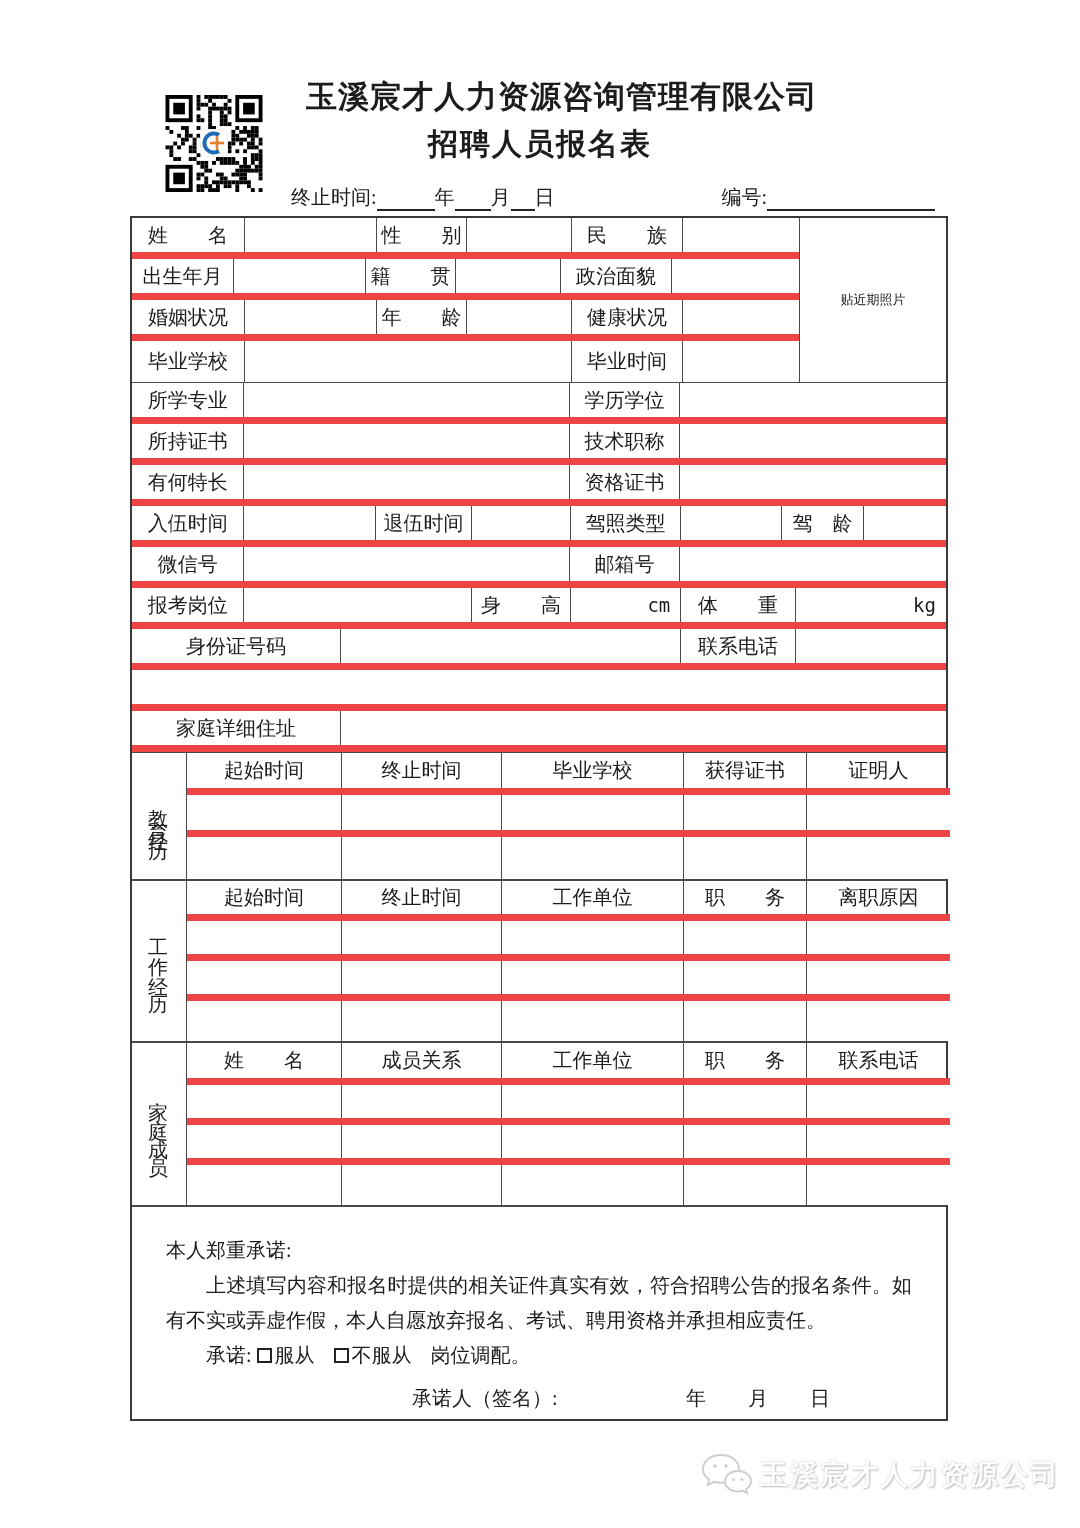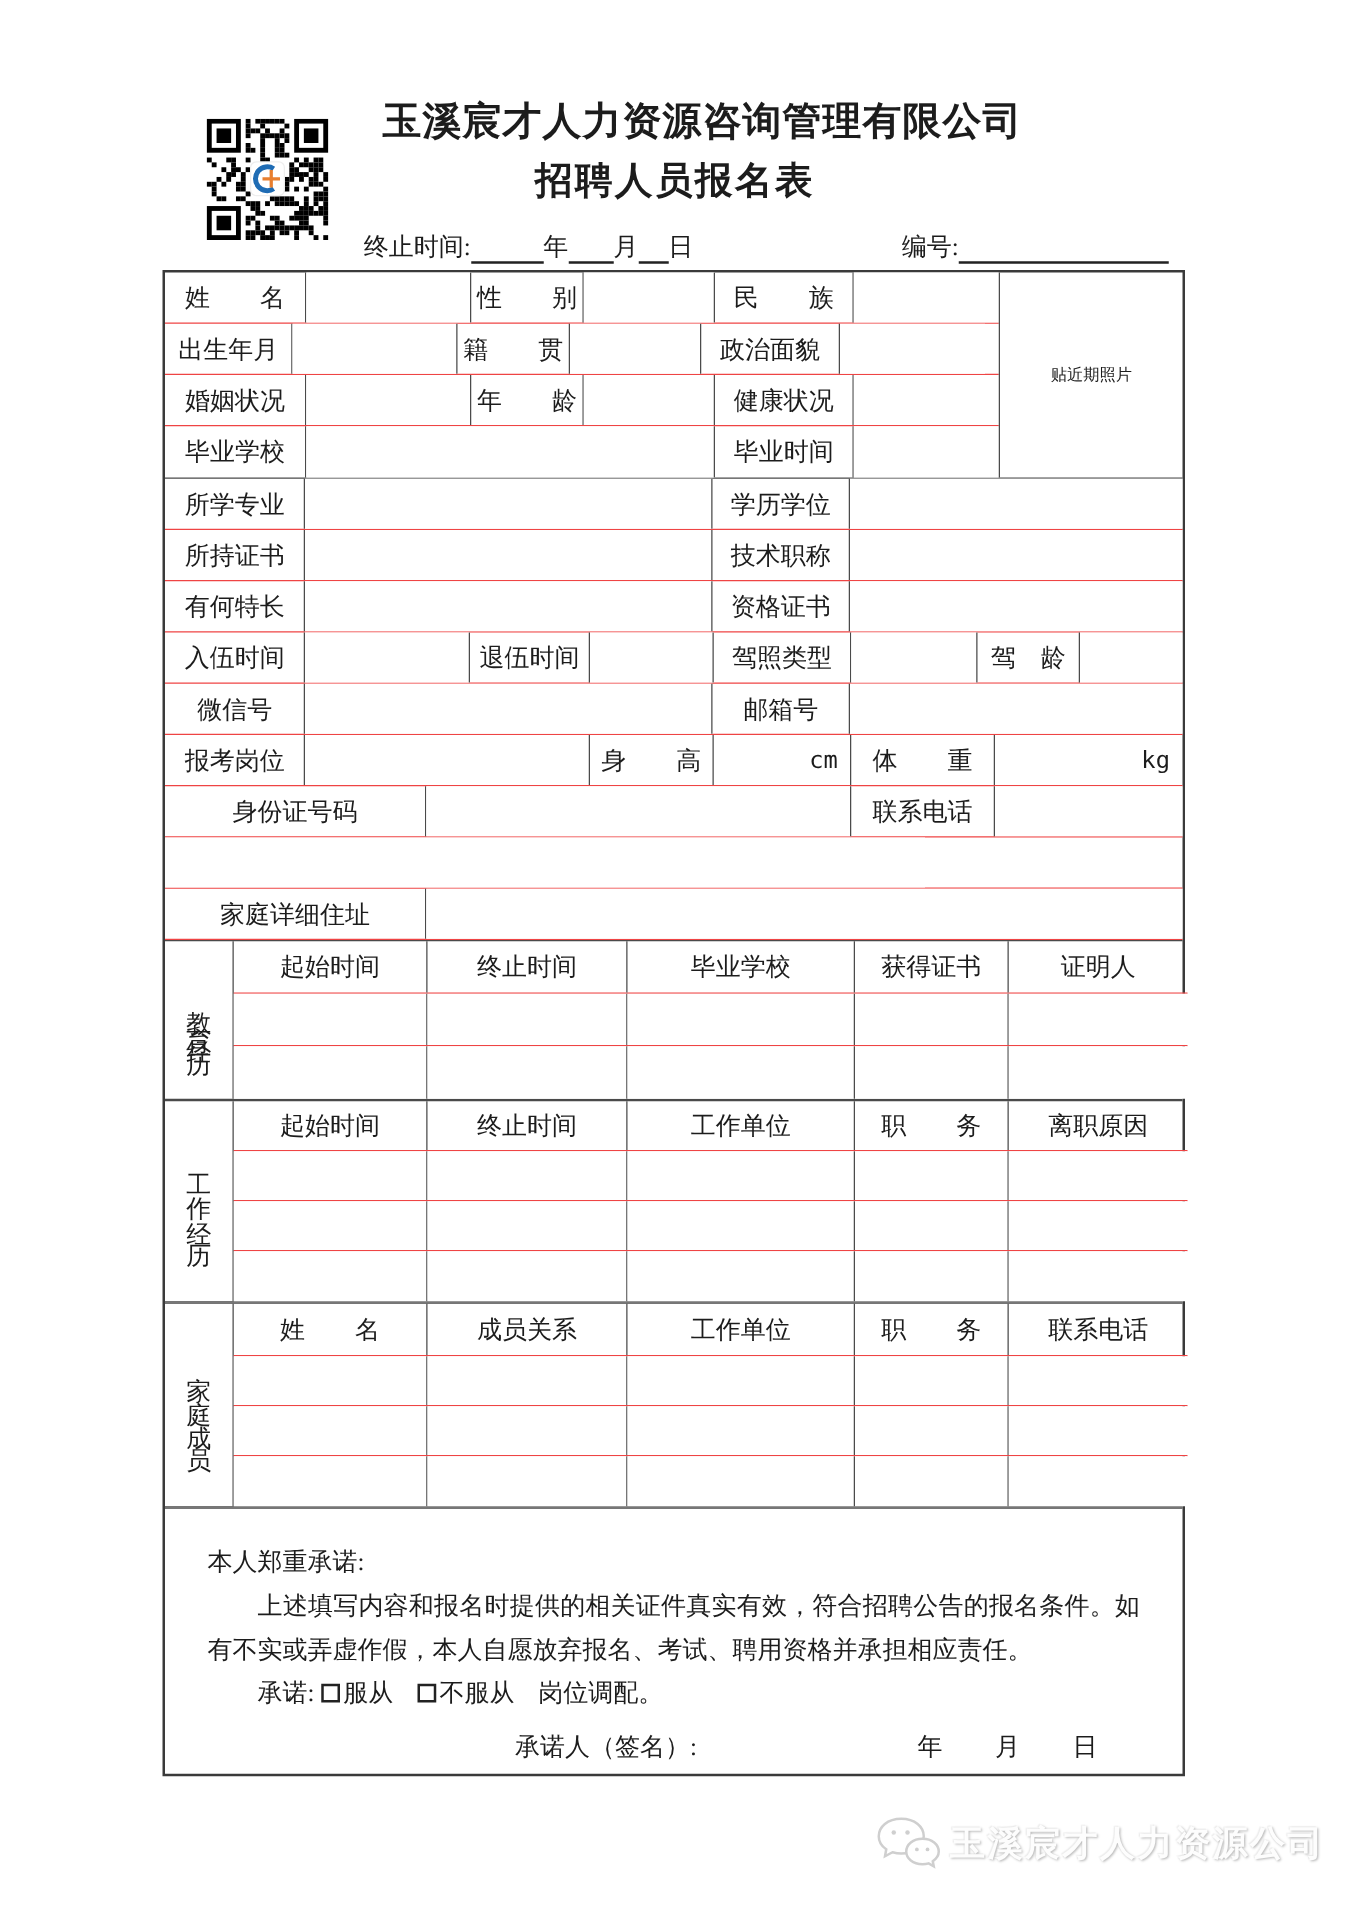--- a/index.html
+++ b/index.html
@@ -24,21 +24,21 @@
           align-items:flex-end; font-size:20px; height:28px; }
   .meta .grp { display:flex; align-items:flex-end; }
   .grp-date { margin-left:160px; }
   .grp-serial { margin-left:auto; margin-right:14px; }
   .u { display:inline-block; border-bottom:2px solid #222; height:24px; }
   .u-y { width:58px; } .u-m { width:36px; } .u-d { width:24px; } .u-serial { width:168px; }
 
   
   .tbl { position:absolute; top:216px; left:130px; width:818px;
          border:2px solid #3a3a3a; background:#fff; }
-  .r { display:flex; border-bottom:1px solid #ef4444; height:41px; }
+  .r { display:flex; border-bottom:7px solid #ef4444; height:41px; }
   .c { display:flex; align-items:center; justify-content:center;
        border-right:1px solid #4a4a4a; font-size:20px; overflow:hidden; }
   .c:last-child { border-right:none; }
   .blank { background:#fff; }
   .unit { justify-content:flex-end; padding-right:10px;
           font-family:"DejaVu Sans Mono","Liberation Mono",monospace; font-size:19px; }
 
   .top-grid { display:flex; border-bottom:1px solid #4a4a4a; }
   .top-left { width:667px; }
   .top-left .r:last-child { border-bottom:none; }
@@ -60,21 +60,21 @@
 
   
   .commit { border-top:1px solid #4a4a4a; padding:26px 34px 18px 34px;
             font-size:20px; line-height:35px; height:213px; }
   .commit .body-text { text-indent:2em; text-align:justify; }
   .cb { display:inline-block; width:15px; height:15px; border:2px solid #222;
         vertical-align:-1px; margin-right:3px; }
   .opt { margin-right:14px; }
   .sign-line { display:flex; margin-top:8px; }
   .sign-label { margin-left:246px; }
-  .sign-date { margin-left:auto; margin-right:32px; letter-spacing:2px; }
+  .sign-date { margin-left:auto; margin-right:80px; letter-spacing:2px; }
   .sign-date span { margin-left:40px; }
 
   
   .footer { position:absolute; top:1452px; left:700px; display:flex; align-items:center; }
   .wechat-icon { width:52px; height:46px; margin-right:8px; }
   .brand { font-size:28px; font-weight:bold; color:#fdfdfd;
            text-shadow:1px 1px 2px #b9b9b9, -1px -1px 1px #efefef;
            letter-spacing:2px; }
 </style>
 </head>

